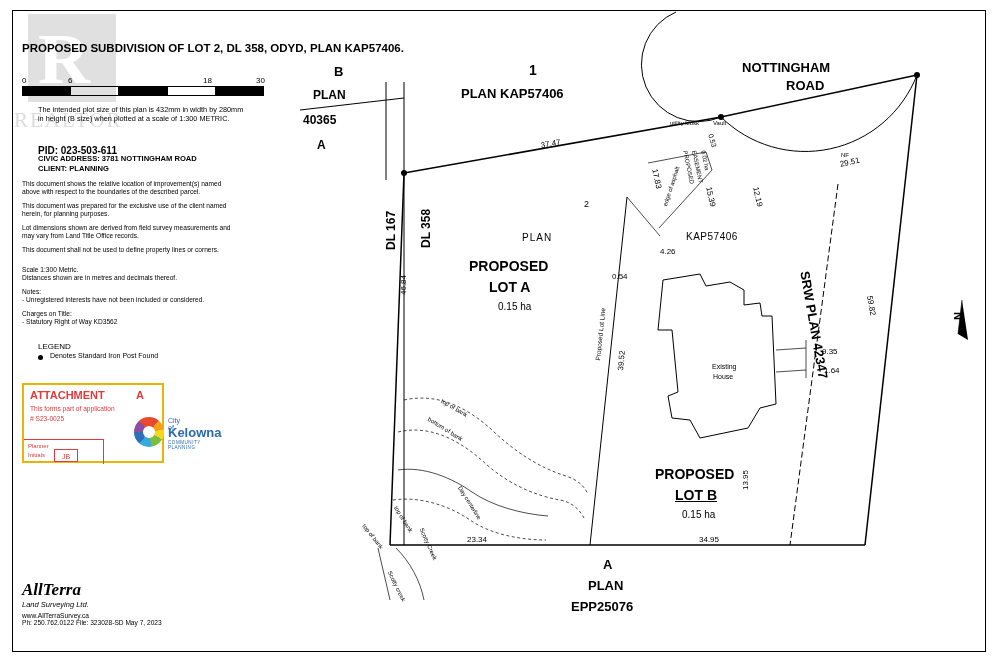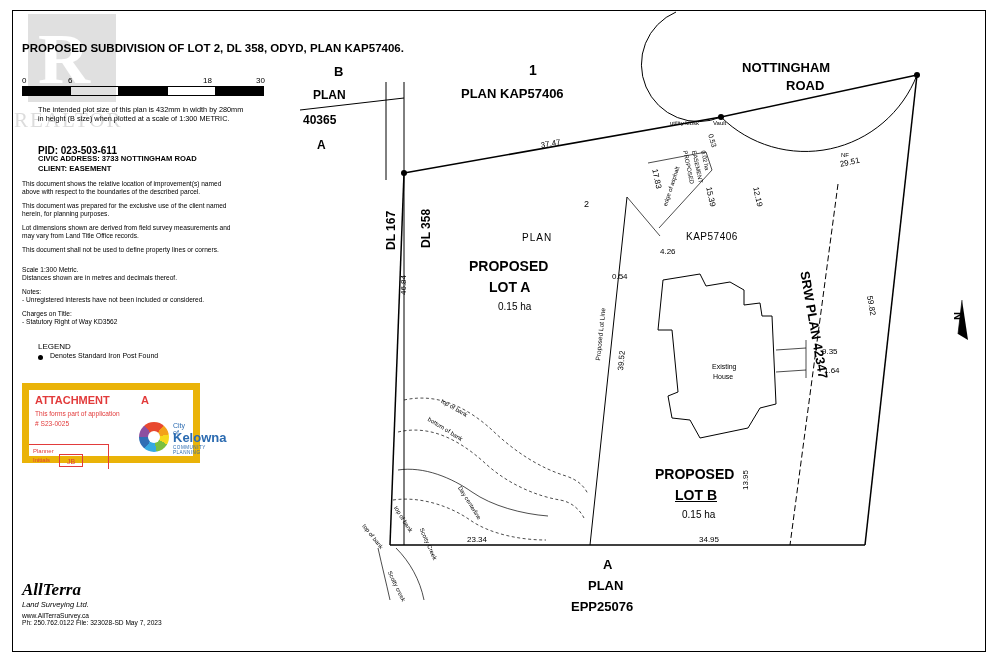--- a/index.html
+++ b/index.html
@@ -29,21 +29,21 @@
   #scalebar div{flex:1;border-right:1px solid #000;box-sizing:border-box;}
   #scalebar div:last-child{border-right:none;}
   .sb-fill{background:#000;}
   .sbl{font-size:8px;}
 
   
   .lt{font-size:7.3px;left:38px;}
   .lt-small{font-size:6.6px;left:22px;}
 
   
-  #attach{position:absolute;left:22px;top:383px;width:178px;height:80px;border:7px solid #eab308;box-sizing:border-box;}
+  #attach{position:absolute;left:22px;top:383px;width:142px;height:80px;border:2px solid #eab308;box-sizing:border-box;}
   #attach .a-title{position:absolute;left:6px;top:4px;font-size:11px;color:#e23b3b;font-weight:bold;}
   #attach .a-sub{position:absolute;left:6px;top:20px;font-size:6.6px;color:#e23b3b;}
   #attach .a-file{position:absolute;left:6px;top:30px;font-size:6.6px;color:#e23b3b;}
   #attach .planner{position:absolute;left:0px;top:54px;width:80px;height:25px;border-top:1px solid #e23b3b;border-right:1px solid #e23b3b;box-sizing:border-box;}
   #attach .planner .lbl{position:absolute;left:4px;top:3px;font-size:6px;color:#e23b3b;}
   #attach .planner .ini{position:absolute;left:4px;top:12px;font-size:6px;color:#e23b3b;}
   #attach .initbox{position:absolute;left:30px;top:9px;width:24px;height:13px;border:1px solid #e23b3b;box-sizing:border-box;font-size:7px;color:#e23b3b;text-align:center;line-height:13px;}
   #kelowna{position:absolute;left:110px;top:30px;}
   #kelowna .city{position:absolute;left:34px;top:2px;font-size:7px;color:#2a6ab0;}
   #kelowna .kel{position:absolute;left:34px;top:10px;font-size:13px;font-weight:bold;color:#2a6ab0;}
@@ -97,22 +97,22 @@
   </div>
   <div class="t sbl" style="left:22px;top:76px;">0</div>
   <div class="t sbl" style="left:68px;top:76px;">6</div>
   <div class="t sbl" style="left:178px;top:76px;margin-left:25px;">18</div>
   <div class="t sbl" style="left:256px;top:76px;">30</div>
 
   <div class="t lt" style="top:106px;">The intended plot size of this plan is 432mm in width by 280mm</div>
   <div class="t lt" style="top:115px;">in height (B size) when plotted at a scale of 1:300 METRIC.</div>
 
   <div class="t lt bold" style="top:145px;font-size:10px;">PID: 023-503-611</div>
-  <div class="t lt bold" style="top:155px;font-size:7.6px;">CIVIC ADDRESS: 3733 NOTTINGHAM ROAD</div>
-  <div class="t lt bold" style="top:165px;font-size:7.6px;">CLIENT: EASEMENT</div>
+  <div class="t lt bold" style="top:155px;font-size:7.6px;">CIVIC ADDRESS: 3781 NOTTINGHAM ROAD</div>
+  <div class="t lt bold" style="top:165px;font-size:7.6px;">CLIENT: PLANNING</div>
 
   <div class="t lt-small" style="top:180px;">This document shows the relative location of improvement(s) named</div>
   <div class="t lt-small" style="top:188px;">above with respect to the boundaries of the described parcel.</div>
   <div class="t lt-small" style="top:202px;">This document was prepared for the exclusive use of the client named</div>
   <div class="t lt-small" style="top:210px;">herein, for planning purposes.</div>
   <div class="t lt-small" style="top:224px;">Lot dimensions shown are derived from field survey measurements and</div>
   <div class="t lt-small" style="top:232px;">may vary from Land Title Office records.</div>
   <div class="t lt-small" style="top:246px;">This document shall not be used to define property lines or corners.</div>
   <div class="t lt-small" style="top:266px;">Scale 1:300 Metric.</div>
   <div class="t lt-small" style="top:274px;">Distances shown are in metres and decimals thereof.</div>

